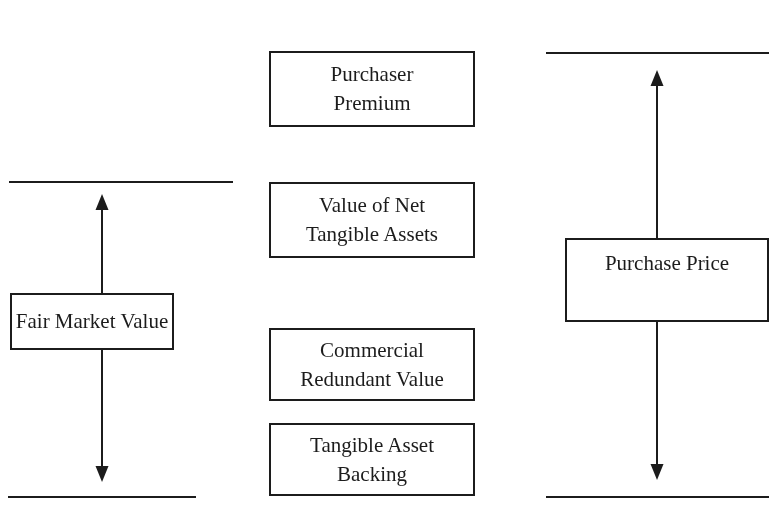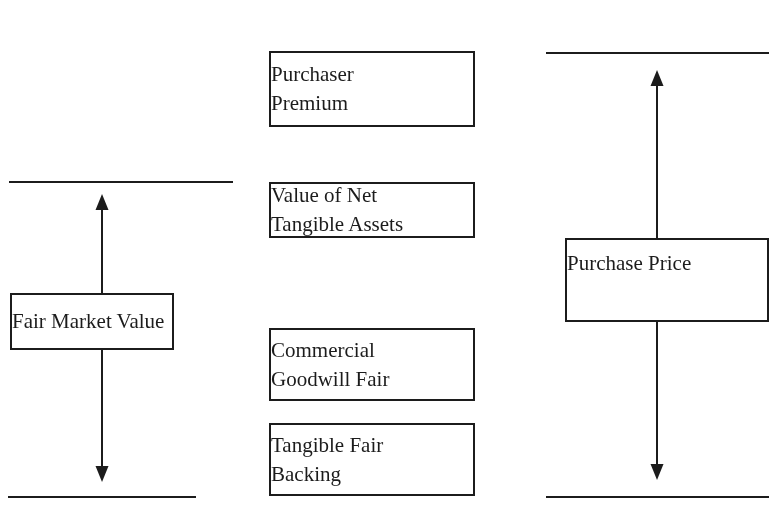--- a/index.html
+++ b/index.html
@@ -26,31 +26,31 @@
   .hline.pp-bottom  { left: 546px; top: 496px; width: 223px; }
   .arrow-svg { position: absolute; overflow: visible; }
   .arrow-svg.left  { left: 92px;  top: 194px; }
   .arrow-svg.right { left: 647px; top: 70px; }
   .box {
     position: absolute;
     border: 2px solid #1c1c1c;
     background: #ffffff;
     display: flex;
     flex-direction: column;
-    align-items: flex-start;
+    align-items: center;
     justify-content: center;
     text-align: center;
     font-size: 21px;
     line-height: 29px;
     z-index: 2;
   }
   .box .bline { white-space: pre; }
   .box.fair-market   { left: 10px;  top: 293px; width: 164px; height: 57px; }
   .box.mid-1         { left: 269px; top: 51px;  width: 206px; height: 76px; }
-  .box.mid-2         { left: 269px; top: 182px; width: 206px; height: 56px; }
+  .box.mid-2         { left: 269px; top: 182px; width: 206px; height: 76px; }
   .box.mid-3         { left: 269px; top: 312px; width: 206px; height: 73px; margin-top: 16px; }
   .box.mid-4         { left: 269px; top: 423px; width: 206px; height: 73px; }
   .box.purchase-price {
     left: 565px; top: 238px; width: 204px; height: 84px;
     justify-content: flex-start;
     padding-top: 9px;
   }
 </style>
 </head>
 <body>
@@ -83,25 +83,25 @@
     <div class="bline">Premium</div>
   </div>
 
   <div class="box mid-2">
     <div class="bline">Value of Net</div>
     <div class="bline">Tangible Assets</div>
   </div>
 
   <div class="box mid-3">
     <div class="bline">Commercial</div>
-    <div class="bline">Goodwill Fair</div>
+    <div class="bline">Redundant Value</div>
   </div>
 
   <div class="box mid-4">
-    <div class="bline">Tangible Fair</div>
+    <div class="bline">Tangible Asset</div>
     <div class="bline">Backing</div>
   </div>
 
   <div class="box purchase-price">
     <div class="bline">Purchase Price</div>
   </div>
 
 </div>
 
 </body></html>

